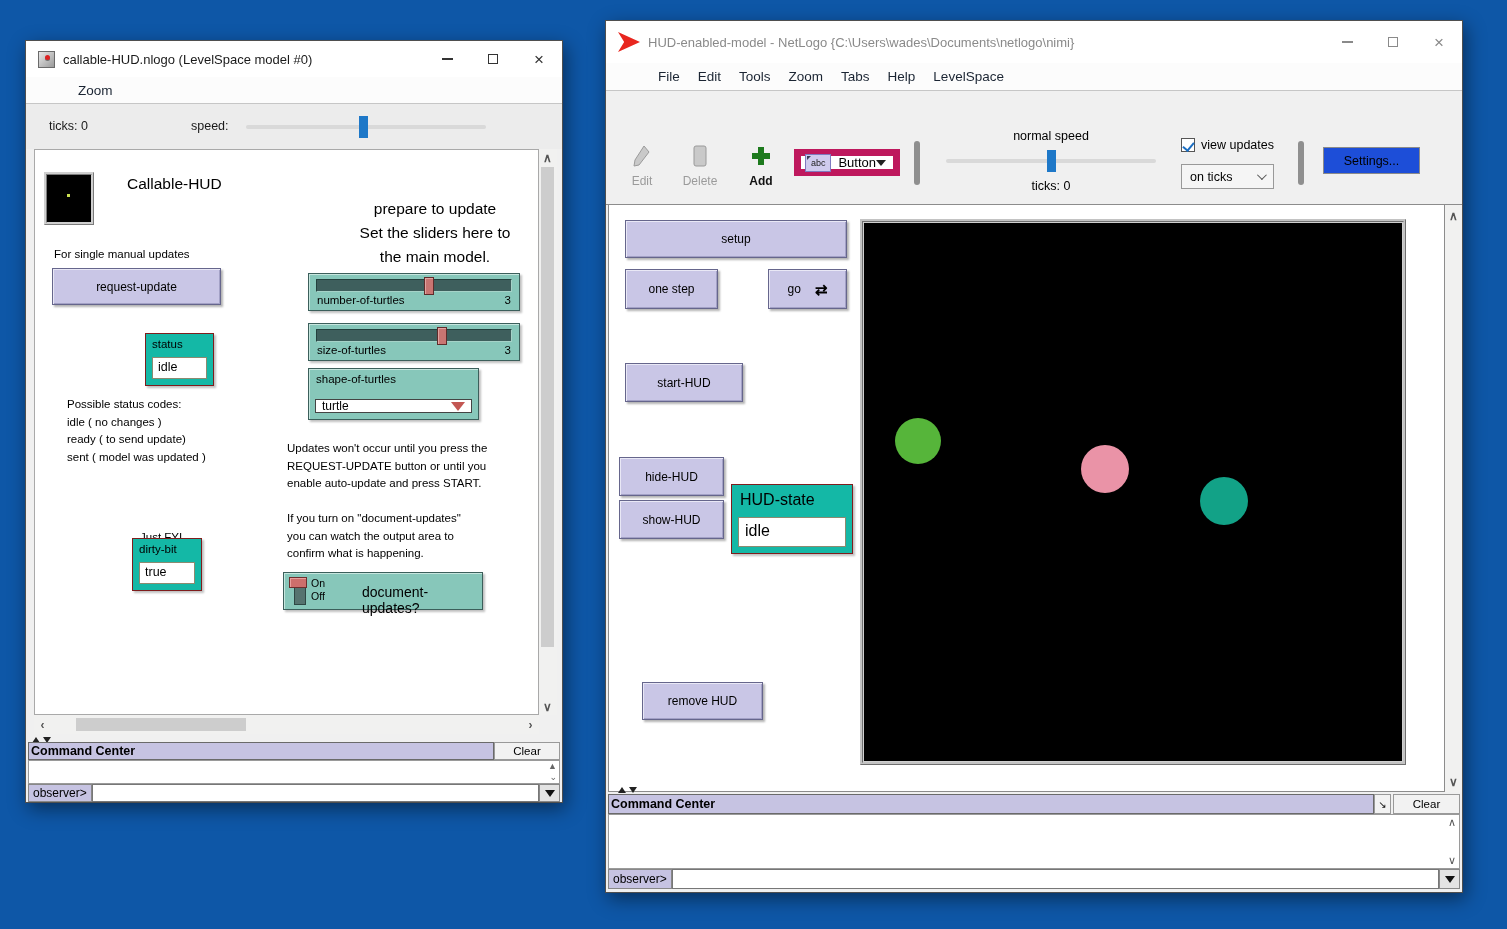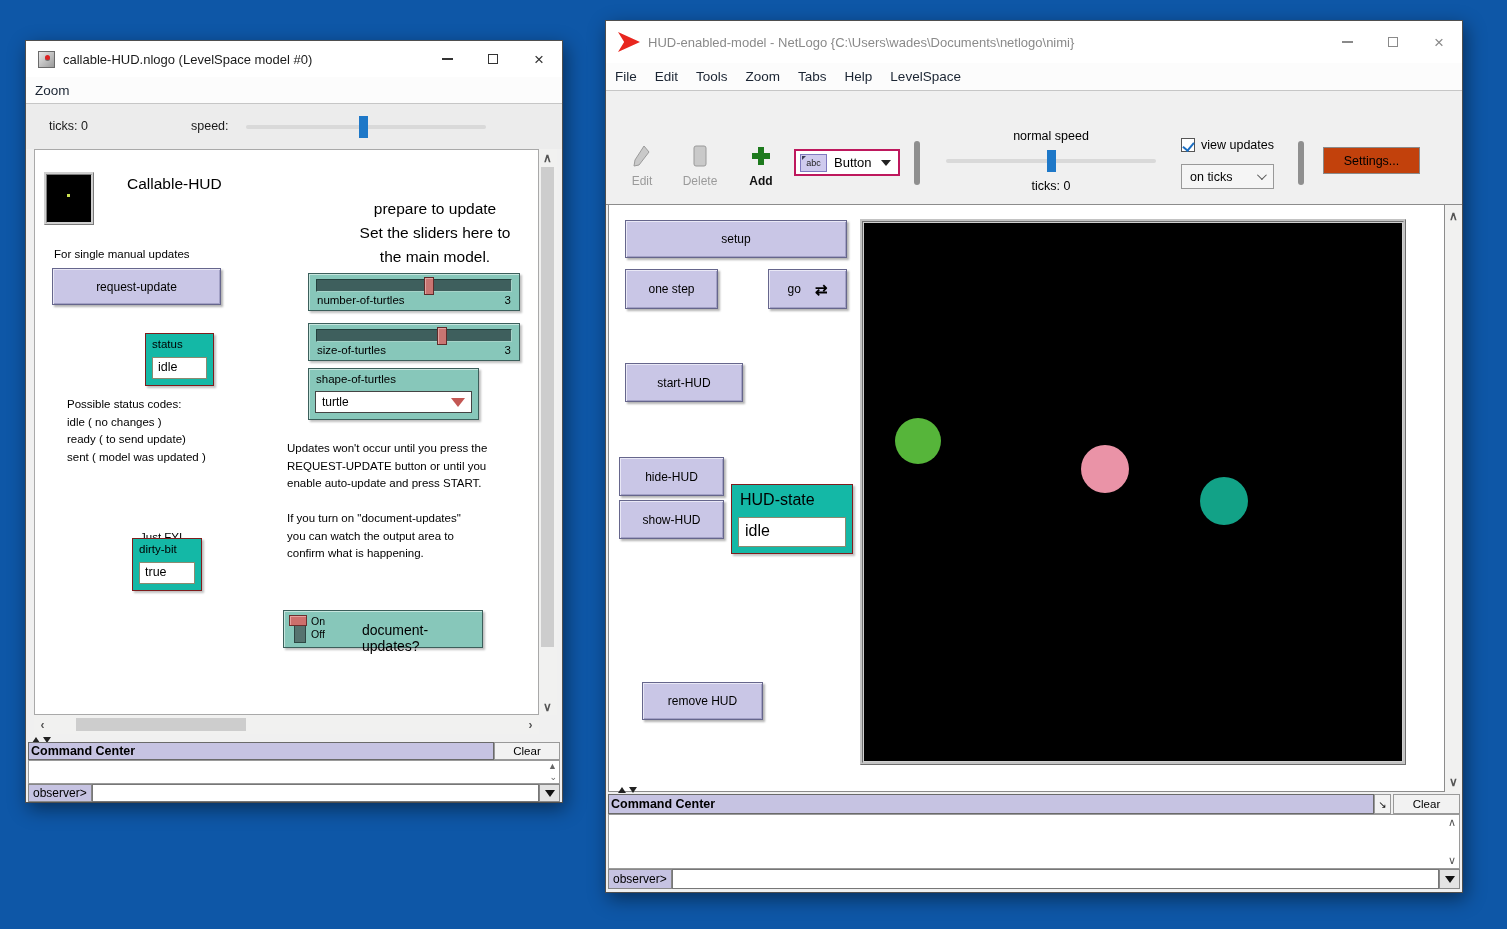--- a/index.html
+++ b/index.html
@@ -23,21 +23,21 @@
   .glyph-close { font-size:17px; color:#333; line-height:1; }
   #right-window .glyph-min { background:#8a8a8a; }
   #right-window .glyph-max { border-color:#8a8a8a; }
   #right-window .glyph-close { color:#8a8a8a; }
 
   .ls-icon { width:17px; height:17px; margin-left:12px; background:linear-gradient(135deg,#e8e8e8,#9a9a9a); border:1px solid #6a6a6a; position:relative; }
   .ls-icon::after { content:""; position:absolute; left:6px; top:3px; width:5px; height:5px; background:#d22; border-radius:50%; box-shadow:0 1px 0 rgba(0,0,0,.4); }
   .nl-icon { width:22px; height:20px; margin-left:12px; background:#e8261f; clip-path:polygon(0 0,100% 50%,0 100%,28% 50%); }
 
   
-  .menubar { position:absolute; left:0; right:0; background:#fcfcfc; display:flex; align-items:center; border-bottom:1px solid #c6c6c6; }
+  .menubar { position:absolute; left:0; right:0; background:#fcfcfc; display:flex; align-items:center; border-bottom:1px solid #c6c6c6;padding-left:43px; }
   #left-window  .menubar { top:36px; height:27px; }
   #right-window .menubar { top:42px; height:28px; }
   .menu-item { font-size:13.5px; color:#1b2533; padding:0 9px; cursor:default; }
 
   
   .lw-toolbar { position:absolute; left:0; right:0; top:63px; height:45px; background:#ececec; }
   .lw-toolbar .ticks { position:absolute; left:23px; top:15px; font-size:12.5px; color:#1a1a1a; }
   .lw-toolbar .speedlab { position:absolute; left:165px; top:15px; font-size:12.5px; color:#1a1a1a; }
   .speed-track { position:absolute; height:4px; background:#d9d9d9; border-radius:2px; }
   .speed-handle { position:absolute; width:9px; height:22px; background:#1e78c8; }
@@ -56,23 +56,23 @@
   .nl-btn { position:absolute; background:#c9c6e6; border:1px solid #66668c; box-shadow:inset 1px 1px 0 #e9e8f6, inset -1px -1px 0 #a3a1c6, 1.5px 1.5px 2px rgba(0,0,0,.3); display:flex; align-items:center; justify-content:center; font-size:12px; color:#000; cursor:pointer; }
   .nl-monitor { position:absolute; background:#14b8a6; border:1px solid #7f1d1d; box-shadow:1.5px 1.5px 2px rgba(0,0,0,.25);margin-top:16px; }
   .nl-monitor .mlabel { font-size:11.5px; color:#000; padding:4px 6px 0; }
   .nl-monitor .mvalue { position:absolute; left:6px; right:6px; bottom:6px; height:22px; background:#fff; border:1px solid #8c8a70; font-size:12.5px; padding:2px 5px; color:#000; }
   .nl-slider { position:absolute; background:#87c7ba; border:1px solid #3c5f5b; box-shadow:inset 1px 1px 0 #c6e6de, 1.5px 1.5px 2px rgba(0,0,0,.25); }
   .strack { position:absolute; left:7px; right:7px; top:5px; height:13px; background:#3e5f5d; border-top:1px solid #23403d; border-left:1px solid #23403d; border-bottom:1px solid #a5d2c8; border-right:1px solid #a5d2c8; }
   .shandle { position:absolute; top:-3px; width:10px; height:18px; background:#c97572; border:1px solid #5e2c2b; box-shadow:inset 1px 1px 0 #e2a5a2; }
   .srow { position:absolute; left:8px; right:8px; bottom:4px; display:flex; justify-content:space-between; font-size:11.5px; color:#000; }
   .nl-chooser { position:absolute; background:#87c7ba; border:1px solid #3c5f5b; box-shadow:inset 1px 1px 0 #c6e6de, 1.5px 1.5px 2px rgba(0,0,0,.25); }
   .clabel { font-size:11.5px; color:#000; padding:4px 7px 0; }
-  .cbox { position:absolute; left:6px; right:6px; bottom:6px; height:22px; background:#fff; border:1px solid #444; display:flex; align-items:center; font-size:12px; padding:0 6px; }
+  .cbox { position:absolute; left:6px; right:6px; bottom:6px; height:14px; background:#fff; border:1px solid #444; display:flex; align-items:center; font-size:12px; padding:0 6px; }
   .ctri { margin-left:auto; width:0; height:0; border-left:7px solid transparent; border-right:7px solid transparent; border-top:9px solid #c35753; }
-  .nl-switch { position:absolute; background:#87c7ba; border:1px solid #3c5f5b; box-shadow:inset 1px 1px 0 #c6e6de, 1.5px 1.5px 2px rgba(0,0,0,.25);margin-top:38px; }
+  .nl-switch { position:absolute; background:#87c7ba; border:1px solid #3c5f5b; box-shadow:inset 1px 1px 0 #c6e6de, 1.5px 1.5px 2px rgba(0,0,0,.25); }
   .sw-slot { position:absolute; left:10px; top:7px; width:12px; height:25px; background:#55736f; border:1px solid #2e4744; }
   .sw-knob { position:absolute; left:5px; top:4px; width:18px; height:11px; background:#cd6f6c; border:1px solid #6d2f2e; box-shadow:inset 1px 1px 0 #e7a09d; }
   .sw-labels { position:absolute; left:27px; top:4px; font-size:10.5px; line-height:13px; color:#000; }
   .sw-name { position:absolute; left:78px; top:11px; font-size:14px; color:#000; }
 
   .note { position:absolute; font-size:11.5px; line-height:17.5px; color:#000; }
 
   .miniview { position:absolute; left:9px; top:22px; width:50px; height:53px; border:3px ridge #cfcfcf; background:#000; }
   .miniview .dot { position:absolute; left:46%; top:40%; width:3px; height:3px; background:#cbe051; }
 
@@ -92,37 +92,37 @@
 
   
   .tabbar { position:absolute; left:0; right:0; top:70px; height:28px; background:#ececec; border-bottom:1px solid #b0b0b0; display:flex; align-items:flex-end; padding-left:4px; }
   .tab { font-size:13px; color:#000; padding:5px 12px 6px; cursor:pointer; }
   .tab.active { background:#fff; border:1px solid #a0a0a0; border-bottom:none; position:relative; top:1px; padding-bottom:7px; }
   .rw-toolbar { position:absolute; left:0; right:0; top:98px; height:86px; background:#f0f0f0; border-bottom:1px solid #8c8c8c; }
   .tbtn { position:absolute; top:22px; width:44px; text-align:center; cursor:pointer; }
   .tbtn .ticon { height:30px; display:flex; align-items:center; justify-content:center; }
   .tbtn .tlab { font-size:12px; color:#9b9b9b; margin-top:3px; }
   .tbtn.enabled .tlab { color:#111; font-weight:bold; }
-  .widget-select { position:absolute; left:188px; top:30px; width:106px; height:27px; background:#fff; border:2px solid #be185d; display:flex; align-items:center; padding:0 7px 0 4px; cursor:pointer; }
+  .widget-select { position:absolute; left:188px; top:30px; width:106px; height:27px; background:#fff; border:7px solid #be185d; display:flex; align-items:center; padding:0 7px 0 4px; cursor:pointer; }
   .abc-chip { width:27px; height:18px; background:#cfcbee; border:1px solid #7f7ac0; font-size:9px; display:flex; align-items:center; justify-content:center; color:#222; position:relative; }
   .abc-chip::before { content:""; position:absolute; left:1px; top:1px; border-left:4px solid #3a3a55; border-bottom:4px solid transparent; }
   .widget-select .wname { font-size:13px; margin-left:7px; color:#000; }
   .widget-select .wtri { margin-left:auto; width:0; height:0; border-left:5px solid transparent; border-right:5px solid transparent; border-top:6px solid #222; }
   .tsep { position:absolute; top:22px; width:6px; height:44px; background:#8f8f8f; border-radius:3px; }
   .rw-speed-label { position:absolute; left:340px; top:10px; width:210px; text-align:center; font-size:12.5px; color:#000; }
   .rw-ticks { position:absolute; left:340px; top:60px; width:210px; text-align:center; font-size:12.5px; color:#000; }
   .rw-track { left:340px; top:40px; width:210px; }
   .rw-handle { left:441px; top:31px; }
   .chk-row { position:absolute; left:575px; top:19px; display:flex; align-items:center; cursor:pointer; }
   .chk-box { width:14px; height:14px; background:#fff; border:1.5px solid #555; position:relative; margin-right:6px; }
   .chk-box::after { content:""; position:absolute; left:2.5px; top:0.5px; width:5px; height:9px; border-right:2px solid #1b6ec2; border-bottom:2px solid #1b6ec2; transform:rotate(40deg); }
   .chk-lab { font-size:12.5px; color:#000; }
   .mode-select { position:absolute; left:575px; top:45px; width:93px; height:25px; background:#f5f5f5; border:1px solid #999; display:flex; align-items:center; font-size:12.5px; padding-left:8px; cursor:pointer; }
   .mode-chevron { margin-left:auto; margin-right:9px; width:7px; height:7px; border-right:1.6px solid #555; border-bottom:1.6px solid #555; transform:rotate(45deg) translateY(-2px); }
-  .settings-btn { position:absolute; left:717px; top:28px; width:97px; height:27px; background:#c2410c; border:1px solid #8a8a8a; display:flex; align-items:center; justify-content:center; font-size:12.5px; cursor:pointer; }
+  .settings-btn { position:absolute; left:717px; top:28px; width:97px; height:27px; background:#1d4ed8; border:1px solid #8a8a8a; display:flex; align-items:center; justify-content:center; font-size:12.5px; cursor:pointer; }
 
   
   .rw-canvas { position:absolute; left:2px; top:184px; width:837px; height:587px; background:#fff; border:1px solid #8c8c8c; border-top:none; overflow:hidden; }
   .rw-vscroll { position:absolute; left:839px; top:184px; width:17px; height:587px; background:#f1f1f0; }
   .world { position:absolute; left:251px; top:14px; width:546px; height:546px; border:3px ridge #c3c3c3; background:#cfcfcf; }
   .world-inner { position:absolute; left:1px; top:1px; right:1px; bottom:1px; background:#000; overflow:hidden; }
   .turtle { position:absolute; border-radius:50%; }
   .go-icon { font-size:15px; font-weight:bold; margin-left:14px; line-height:1; }
 
   .hud-monitor .mlabel { font-size:16px; padding:6px 8px 0; }

